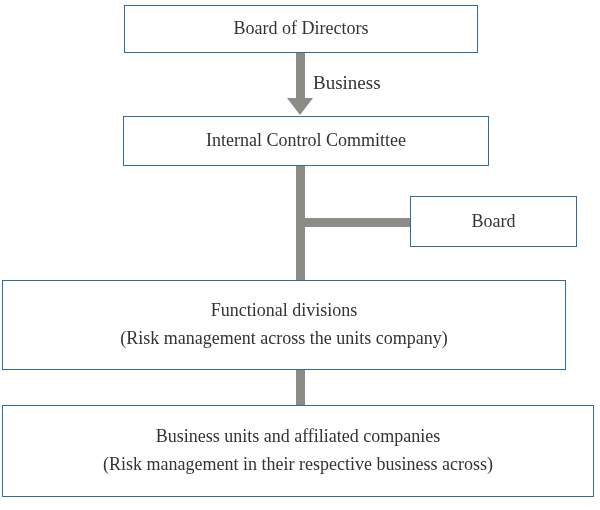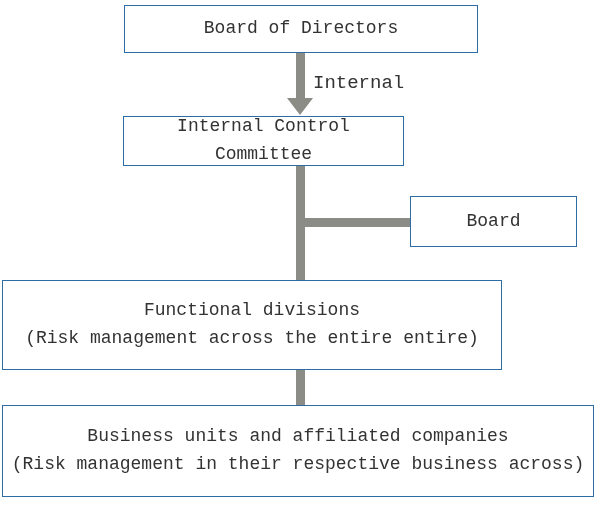--- a/index.html
+++ b/index.html
@@ -6,42 +6,42 @@
     --box-border:#2E6DA4;
     --connector:#8C8C86;
     --text:#333333;
     --bg:#FFFFFF;
   }
   html,body{margin:0;padding:0;background:var(--bg);}
   .canvas{
     position:relative;
     width:600px;height:510px;
     background:var(--bg);
-    font-family:Liberation Mono, monospace;
+    font-family:Liberation Serif, serif;
     color:var(--text);
     overflow:hidden;
   }
   .box{
     position:absolute;
     box-sizing:border-box;
     border:1.5px solid var(--box-border);
     background:#fff;
     display:flex;
     flex-direction:column;
     align-items:center;
     justify-content:center;
     text-align:center;
     font-size:18px;
     line-height:1.55;
     z-index:2;
   }
   .box-board{left:124px;top:5px;width:354px;height:48px;}
-  .box-icc{left:123px;top:116px;width:281px;height:50px;}
+  .box-icc{left:123px;top:116px;width:366px;height:50px;}
   .box-office{left:410px;top:196px;width:167px;height:51px;}
-  .box-functional{left:2px;top:280px;width:500px;height:90px;}
+  .box-functional{left:2px;top:280px;width:564px;height:90px;}
   .box-business{left:2px;top:405px;width:592px;height:92px;}
   .line{
     position:absolute;
     background:var(--connector);
     z-index:1;
   }
   .arrow-shaft{left:296px;top:53px;width:9px;height:46px;}
   .arrow-head{
     position:absolute;
     left:287px;top:98px;
@@ -66,36 +66,36 @@
 <body>
 
 <div class="canvas">
 
   <div class="box box-board">
     <span>Board of Directors</span>
   </div>
 
   <div class="line arrow-shaft"></div>
   <div class="arrow-head"></div>
-  <div class="edge-label">Internal</div>
+  <div class="edge-label">Business</div>
 
   <div class="box box-icc">
     <span>Internal Control Committee</span>
   </div>
 
   <div class="line line-icc-down"></div>
   <div class="line line-office-branch"></div>
 
   <div class="box box-office">
     <span>Board</span>
   </div>
 
   <div class="box box-functional">
     <span>Functional divisions</span>
-    <span>(Risk management across the entire entire)</span>
+    <span>(Risk management across the units company)</span>
   </div>
 
   <div class="line line-func-down"></div>
 
   <div class="box box-business">
     <span>Business units and affiliated companies</span>
     <span>(Risk management in their respective business across)</span>
   </div>
 
 </div>

